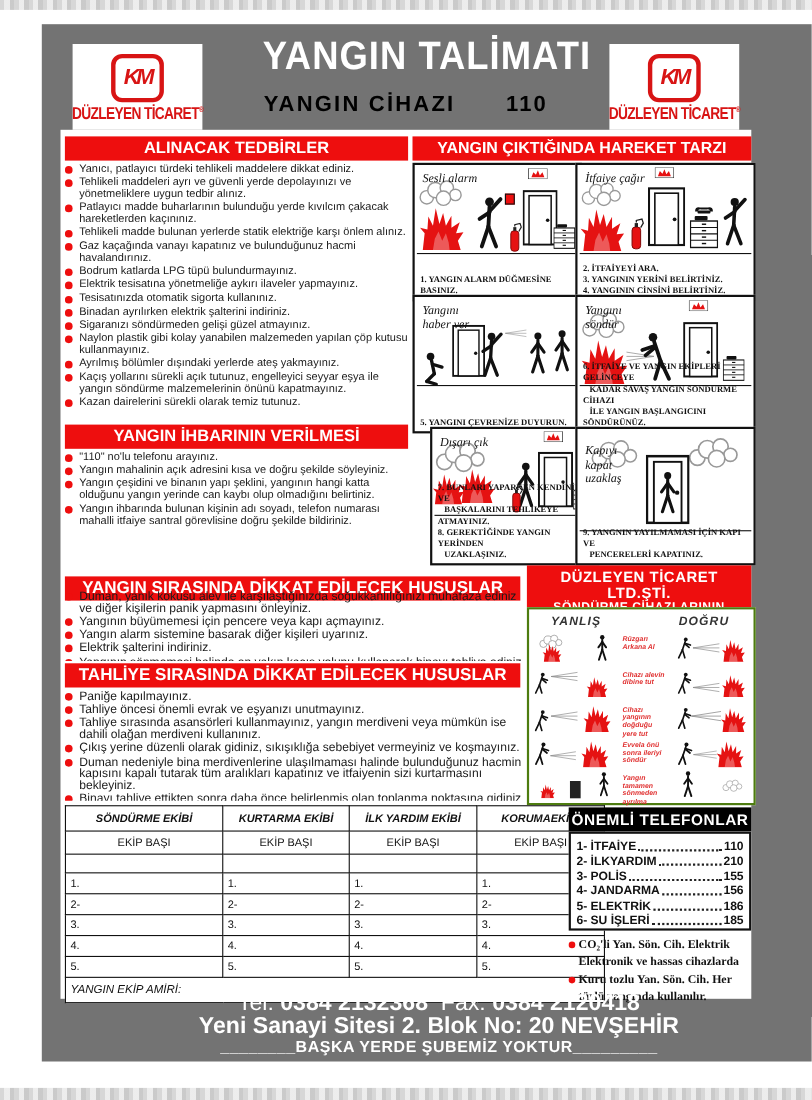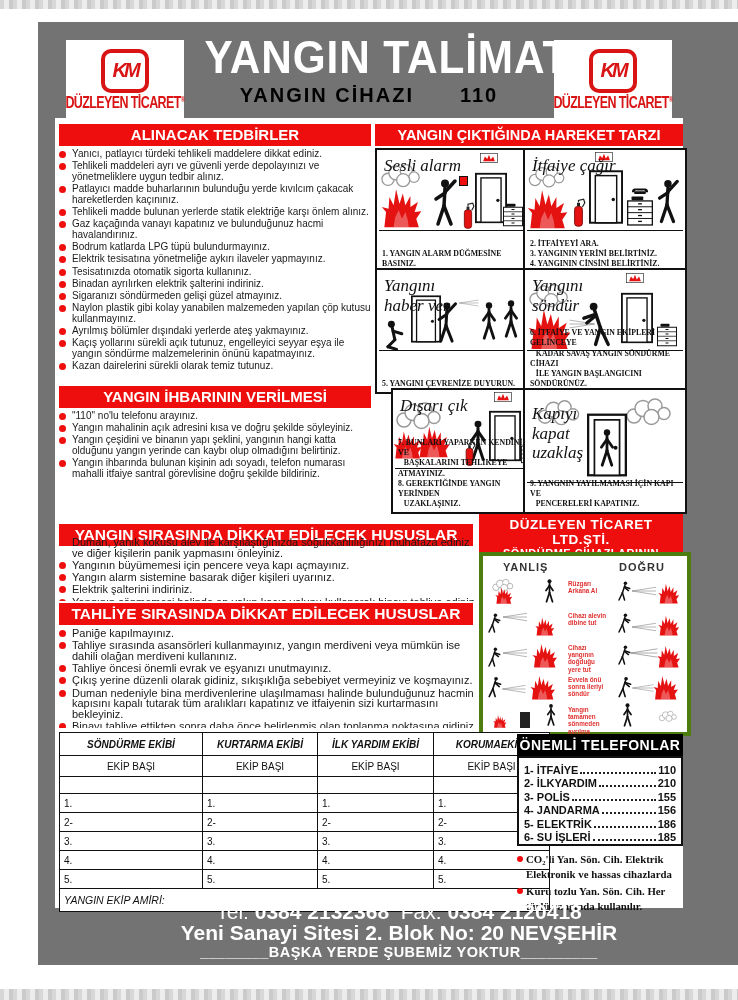--- a/index.html
+++ b/index.html
@@ -13,52 +13,52 @@
   
   .logo-box{position:absolute;top:18px;width:118px;height:78px;background:#fff;
         display:flex;flex-direction:column;align-items:center;justify-content:center;}
   .logo-mark{width:40px;height:36px;border:4px solid #d81414;border-radius:10px;
         display:flex;align-items:center;justify-content:center;
         color:#d81414;font-weight:bold;font-style:italic;font-size:20px;letter-spacing:-3px;}
   .logo-name{margin-top:3px;color:#d81414;font-weight:bold;font-size:12.5px;letter-spacing:-0.6px;
         transform:scaleY(1.25);white-space:nowrap;}
   .logo-reg{font-size:6px;vertical-align:super;}
   .head-title{position:absolute;left:150px;top:8px;width:362px;text-align:right;color:#fff;
-        font-size:46px;font-weight:bold;letter-spacing:1px;}
+        font-size:36px;font-weight:bold;letter-spacing:1px;}
   .head-title span{display:inline-block;transform:scaleX(.92);white-space:nowrap;}
   .head-sub{position:absolute;left:150px;top:62px;width:362px;text-align:center;color:#000;
         font-size:20px;font-weight:bold;letter-spacing:2px;}
   .head-sub .gap{display:inline-block;width:46px;}
 
   
   .content{position:absolute;left:17px;top:96px;width:628px;height:790px;background:#fff;}
   .sec-header{position:absolute;background:#ee0e0e;color:#fff;font-weight:bold;font-size:15px;
         line-height:22px;text-align:center;height:22px;white-space:nowrap;}
   .bullet-list{position:absolute;overflow:hidden;}
   .b-item{position:relative;padding-left:13px;font-size:10px;line-height:10.7px;
         margin-bottom:1.5px;color:#1a1a1a;}
   .b-item .dot{position:absolute;left:0;top:2px;width:7px;height:7px;border-radius:50%;background:#ee0e0e;}
   .wide .b-item{font-size:11px;}
 
   
   .panel{position:absolute;border:2px solid #111;background:#fff;}
   .panel-label{position:absolute;left:7px;top:6px;font-family:"Liberation Serif",serif;
-        font-style:italic;font-size:17px;line-height:1.15;white-space:pre-line;color:#111;}
+        font-style:italic;font-size:11px;line-height:1.15;white-space:pre-line;color:#111;}
   .panel-caption{position:absolute;left:5px;bottom:3px;right:2px;font-family:"Liberation Serif",serif;
         font-weight:bold;font-size:7.8px;line-height:1.3;white-space:pre-line;color:#111;}
   .scene{position:absolute;left:0;top:0;right:0;bottom:0;}
   .u{position:absolute;}
   .ground{position:absolute;border-top:1.5px solid #111;}
   .alarm-sq{position:absolute;width:7px;height:8px;background:#ee0e0e;border:1px solid #111;}
 
   
   .sond-header{position:absolute;background:#ee0e0e;color:#fff;text-align:center;}
   .sond-line1{font-size:13.5px;font-weight:bold;padding-top:3px;letter-spacing:.5px;}
   .sond-line2{font-size:11px;font-weight:bold;letter-spacing:.5px;transform:scaleY(1.05);}
-  .sond-box{position:absolute;background:#fff;border:4px solid #4d7c0f;}
+  .sond-box{position:absolute;background:#fff;border:2px solid #4d7c0f;font-style:italic;}
   .sond-col-label{position:absolute;top:5px;font-size:11px;font-weight:bold;color:#333;letter-spacing:1px;}
   .sond-row{position:absolute;left:3px;right:3px;height:30px;}
   .sond-row-label{position:absolute;left:82px;width:46px;top:4px;color:#e03030;font-size:6.3px;
         line-height:1.15;font-weight:bold;}
   .mini{position:absolute;}
 
   
   table.ekip{position:absolute;border-collapse:collapse;table-layout:fixed;background:#fff;}
   table.ekip td{border:1.5px solid #111;font-size:10px;padding:0 4px;vertical-align:middle;}
   tr.t-head td{font-weight:bold;text-align:center;height:22px;font-style:italic;}
@@ -422,22 +422,22 @@
         <div class="b-item"><span class="dot"></span><span>Duman, yanık kokusu alev ile karşılaştığınızda soğukkanlılığınızı muhafaza ediniz ve diğer kişilerin panik yapmasını önleyiniz.</span></div>
         <div class="b-item"><span class="dot"></span><span>Yangının  büyümemesi için pencere veya kapı açmayınız.</span></div>
         <div class="b-item"><span class="dot"></span><span>Yangın alarm sistemine basarak diğer kişileri uyarınız.</span></div>
         <div class="b-item"><span class="dot"></span><span>Elektrik şalterini indiriniz.</span></div>
         <div class="b-item"><span class="dot"></span><span>Yangının sönmemesi halinde en yakın kaçış yolunu kullanarak binayı tahliye ediniz</span></div>
       </div>
 
       <div class="sec-header" style="left:4px;top:485px;width:414px;font-size:15.5px">TAHLİYE SIRASINDA DİKKAT EDİLECEK HUSUSLAR</div>
       <div class="bullet-list wide" style="left:4px;top:510px;width:416px;height:100px">
         <div class="b-item"><span class="dot"></span><span>Paniğe kapılmayınız.</span></div>
+        <div class="b-item"><span class="dot"></span><span>Tahliye öncesi önemli evrak ve eşyanızı unutmayınız.</span></div>
         <div class="b-item"><span class="dot"></span><span>Tahliye sırasında asansörleri kullanmayınız, yangın merdiveni veya mümkün ise dahili olağan merdiveni kullanınız.</span></div>
-        <div class="b-item"><span class="dot"></span><span>Tahliye öncesi önemli evrak ve eşyanızı unutmayınız.</span></div>
         <div class="b-item"><span class="dot"></span><span>Çıkış yerine düzenli olarak gidiniz, sıkışıklığa sebebiyet vermeyiniz ve koşmayınız.</span></div>
         <div class="b-item"><span class="dot"></span><span>Duman nedeniyle bina merdivenlerine ulaşılmaması halinde bulunduğunuz hacmin kapısını kapalı tutarak tüm aralıkları kapatınız ve itfaiyenin sizi kurtarmasını bekleyiniz.</span></div>
         <div class="b-item"><span class="dot"></span><span>Binayı tahliye ettikten sonra daha önce belirlenmiş olan toplanma noktasına gidiniz ve sorumlu amirinizin gelmesini bekleyiniz.</span></div>
       </div>
 
       <div class="sond-header" style="left:424px;top:396px;width:204px;height:38px">
         <div class="sond-line1">DÜZLEYEN TİCARET LTD.ŞTİ.</div>
         <div class="sond-line2">SÖNDÜRME CİHAZLARININ KULLANILIŞI</div>
       </div>
       <div class="sond-box" style="left:424px;top:434px;width:204px;height:176px">

